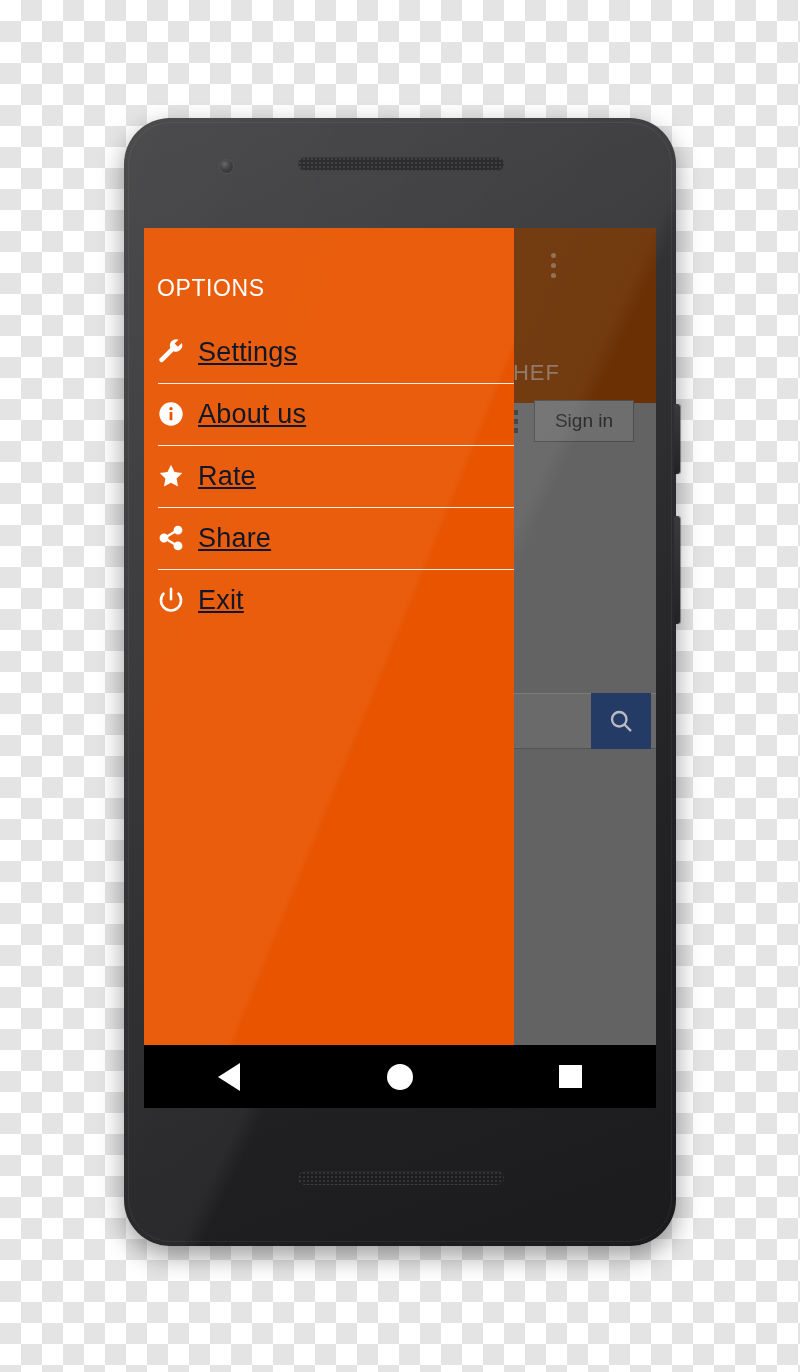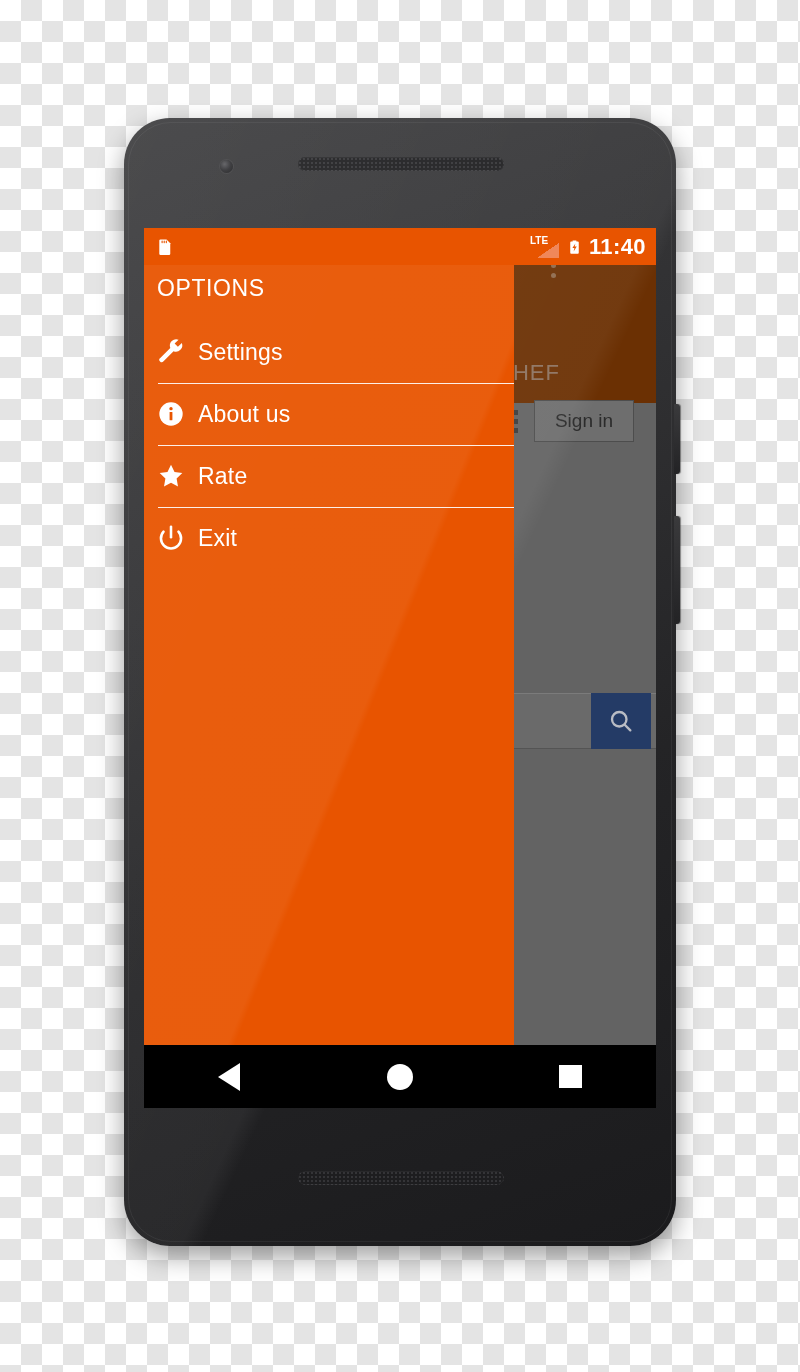--- a/index.html
+++ b/index.html
@@ -265,23 +265,24 @@
   .menu-icon {
     width: 54px;
     display: flex;
     align-items: center;
     justify-content: center;
     color: #ffffff;
     flex: 0 0 auto;
   }
   .menu-icon svg { width: 28px; height: 28px; }
   .menu-label {
-    font-size: 23px;
-    color: #ffffff;
+    font-size: 27px;
+    color: #0f172a;
     letter-spacing: 0.2px;
+    text-decoration: underline;
   }
 
   
   #navbar {
     position: absolute;
     left: 0; bottom: 0;
     width: 512px; height: 63px;
     background: #000000;
     display: flex;
     align-items: center;
@@ -400,60 +401,46 @@
 
           <div class="menu-item">
             <span class="menu-icon">
               <svg viewBox="0 0 24 24" fill="currentColor">
                 <path d="M12 2.4l3 6.1 6.7 1-4.9 4.7 1.2 6.7L12 17.7 6 20.9l1.2-6.7L2.3 9.5l6.7-1z"></path>
               </svg>
             </span>
             <span class="menu-label">Rate</span>
           </div>
 
+          <div class="menu-item">
+            <span class="menu-icon">
+              <svg viewBox="0 0 24 24" fill="none" stroke="currentColor" stroke-width="2">
+                <circle cx="18" cy="5.2" r="2.8" fill="currentColor"></circle>
+                <circle cx="18" cy="18.8" r="2.8" fill="currentColor"></circle>
+                <circle cx="6" cy="12" r="2.8" fill="currentColor"></circle>
+                <line x1="8.4" y1="10.7" x2="15.6" y2="6.5"></line>
+                <line x1="8.4" y1="13.3" x2="15.6" y2="17.5"></line>
+              </svg>
+            </span>
+            <span class="menu-label">Share</span>
+          </div>
 
           <div class="menu-item">
             <span class="menu-icon">
               <svg viewBox="0 0 24 24" fill="none" stroke="currentColor" stroke-width="2.2" stroke-linecap="round">
                 <path d="M5.6 6.6a8.6 8.6 0 1 0 12.8 0"></path>
                 <line x1="12" y1="2.4" x2="12" y2="11.4"></line>
               </svg>
             </span>
             <span class="menu-label">Exit</span>
           </div>
 
         </div>
       </div>
 
-      <div id="statusbar">
-        <span id="sd-icon">
-          <svg viewBox="0 0 24 24" fill="currentColor" width="18" height="22">
-            <path d="M6 2h8l5 5v14a1.6 1.6 0 0 1-1.6 1.6H6A1.6 1.6 0 0 1 4.4 21V3.6A1.6 1.6 0 0 1 6 2z"></path>
-            <rect x="7.4" y="3.4" width="1.5" height="3.6" rx="0.6" fill="#e85400"></rect>
-            <rect x="10.2" y="3.4" width="1.5" height="3.6" rx="0.6" fill="#e85400"></rect>
-            <rect x="13" y="3.4" width="1.5" height="3.6" rx="0.6" fill="#e85400"></rect>
-          </svg>
-        </span>
-
-        <span id="status-right">
-          <span id="lte-group">
-            <span id="lte-label">LTE</span>
-            <span id="lte-bars"></span>
-          </span>
-
-          <span id="battery-icon">
-            <svg viewBox="0 0 24 24" fill="currentColor" width="15" height="22">
-              <path d="M9 1.4h6v1.8h2.4a1.4 1.4 0 0 1 1.4 1.4v16.6a1.4 1.4 0 0 1-1.4 1.4H6.6a1.4 1.4 0 0 1-1.4-1.4V4.6a1.4 1.4 0 0 1 1.4-1.4H9z"></path>
-              <path d="M13.4 6.2l-4.8 7.4h3.2l-1.2 5.4 5-7.8h-3.3z" fill="#e85400"></path>
-            </svg>
-          </span>
-
-          <span id="clock">11:40</span>
-        </span>
-      </div>
 
       <div id="navbar">
         <span class="nav-btn">
           <span id="nav-back-glyph"></span>
         </span>
         <span class="nav-btn">
           <span id="nav-home-glyph"></span>
         </span>
         <span class="nav-btn">
           <span id="nav-recent-glyph"></span>

